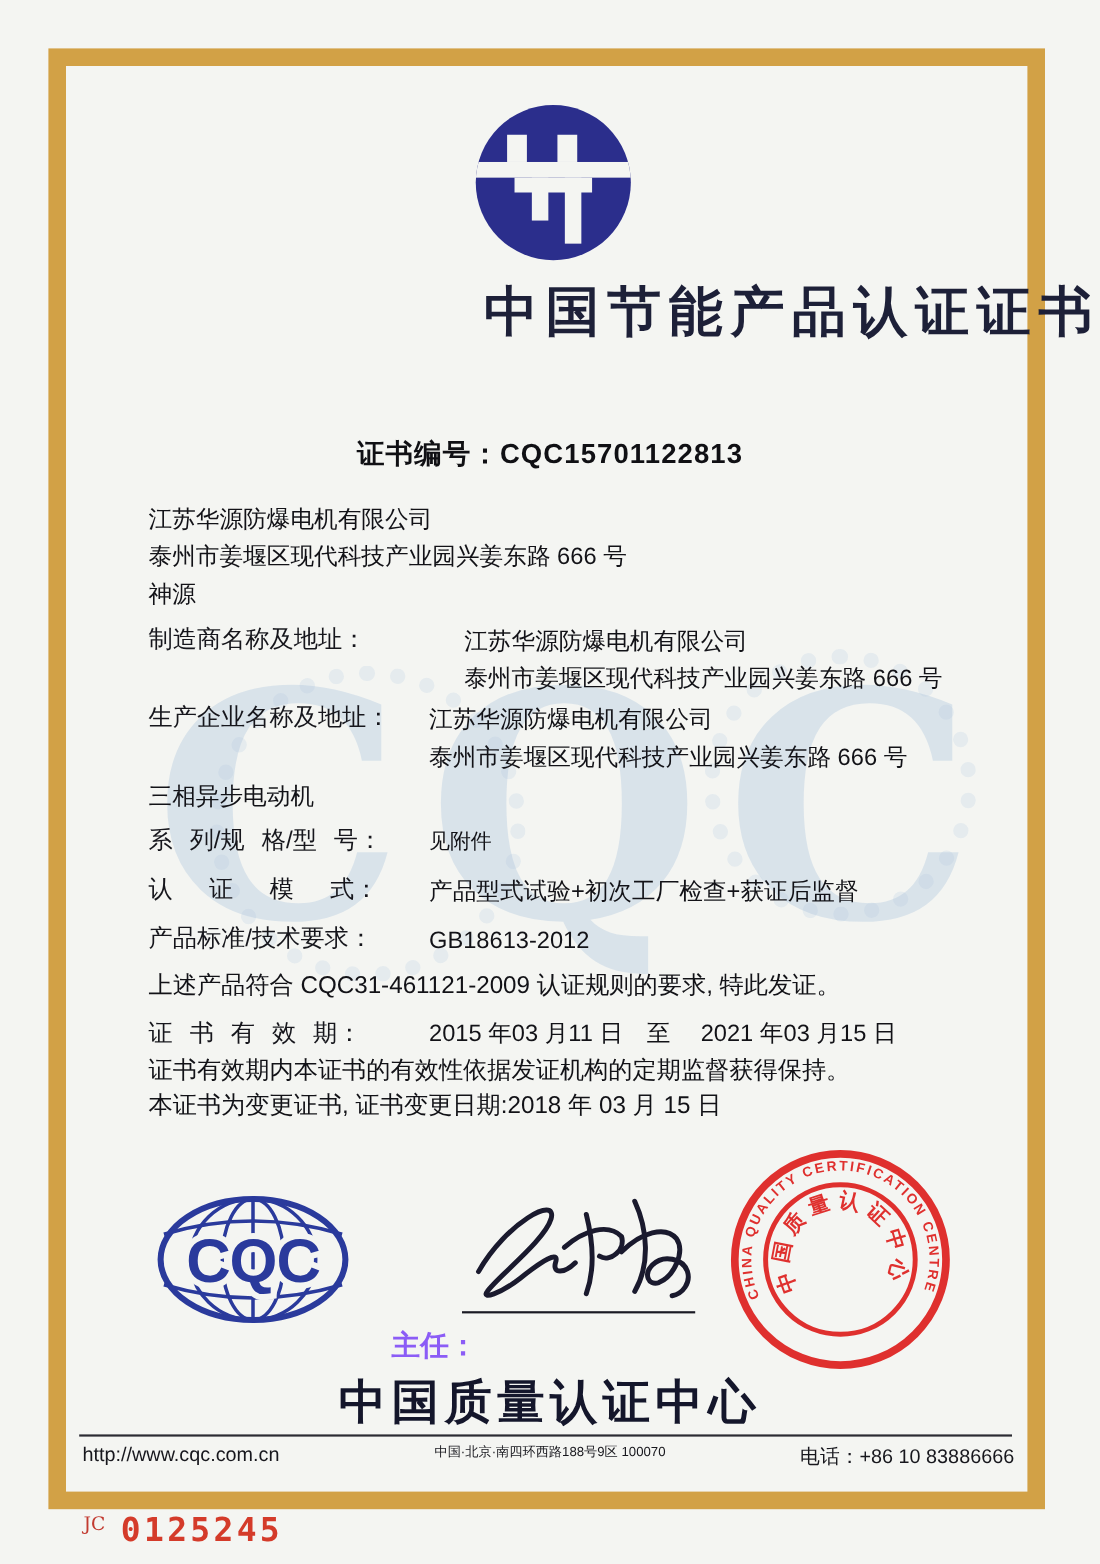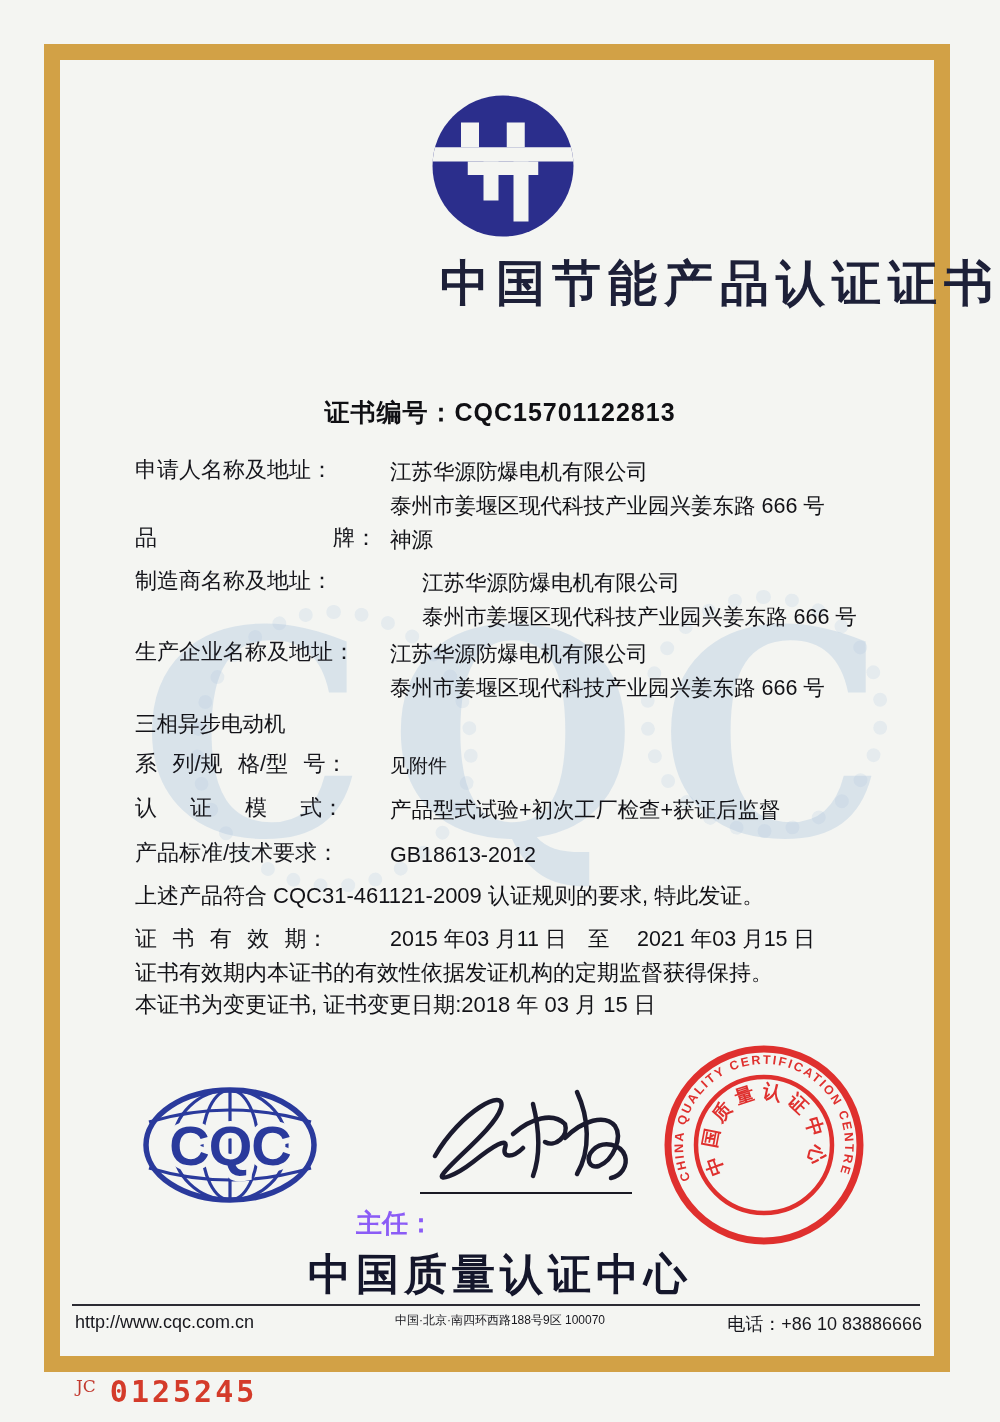--- a/index.html
+++ b/index.html
@@ -87,28 +87,26 @@
     <rect x="57" y="47" width="10" height="40"></rect>
   </g>
 </svg>
 
 <div class="main-title">中国节能产品认证证书</div>
 <div class="certno">
   <span>证书编号：</span><span>CQC15701122813</span>
 </div>
 
 <div class="field" style="top:455px;">
-  <div class="lab">申请人名称及地址：</div>
   <div class="val">
     <span class="vline">江苏华源防爆电机有限公司</span>
     <span class="vline">泰州市姜堰区现代科技产业园兴姜东路 666 号</span>
   </div>
 </div>
 <div class="field" style="top:523px;">
-  <div class="lab">品　　　　　　　　牌：</div>
   <div class="val">
     <span class="vline">神源</span>
   </div>
 </div>
 <div class="field" style="top:566px;gap:32px;">
   <div class="lab">制造商名称及地址：</div>
   <div class="val">
     <span class="vline">江苏华源防爆电机有限公司</span>
     <span class="vline">泰州市姜堰区现代科技产业园兴姜东路 666 号</span>
   </div>

